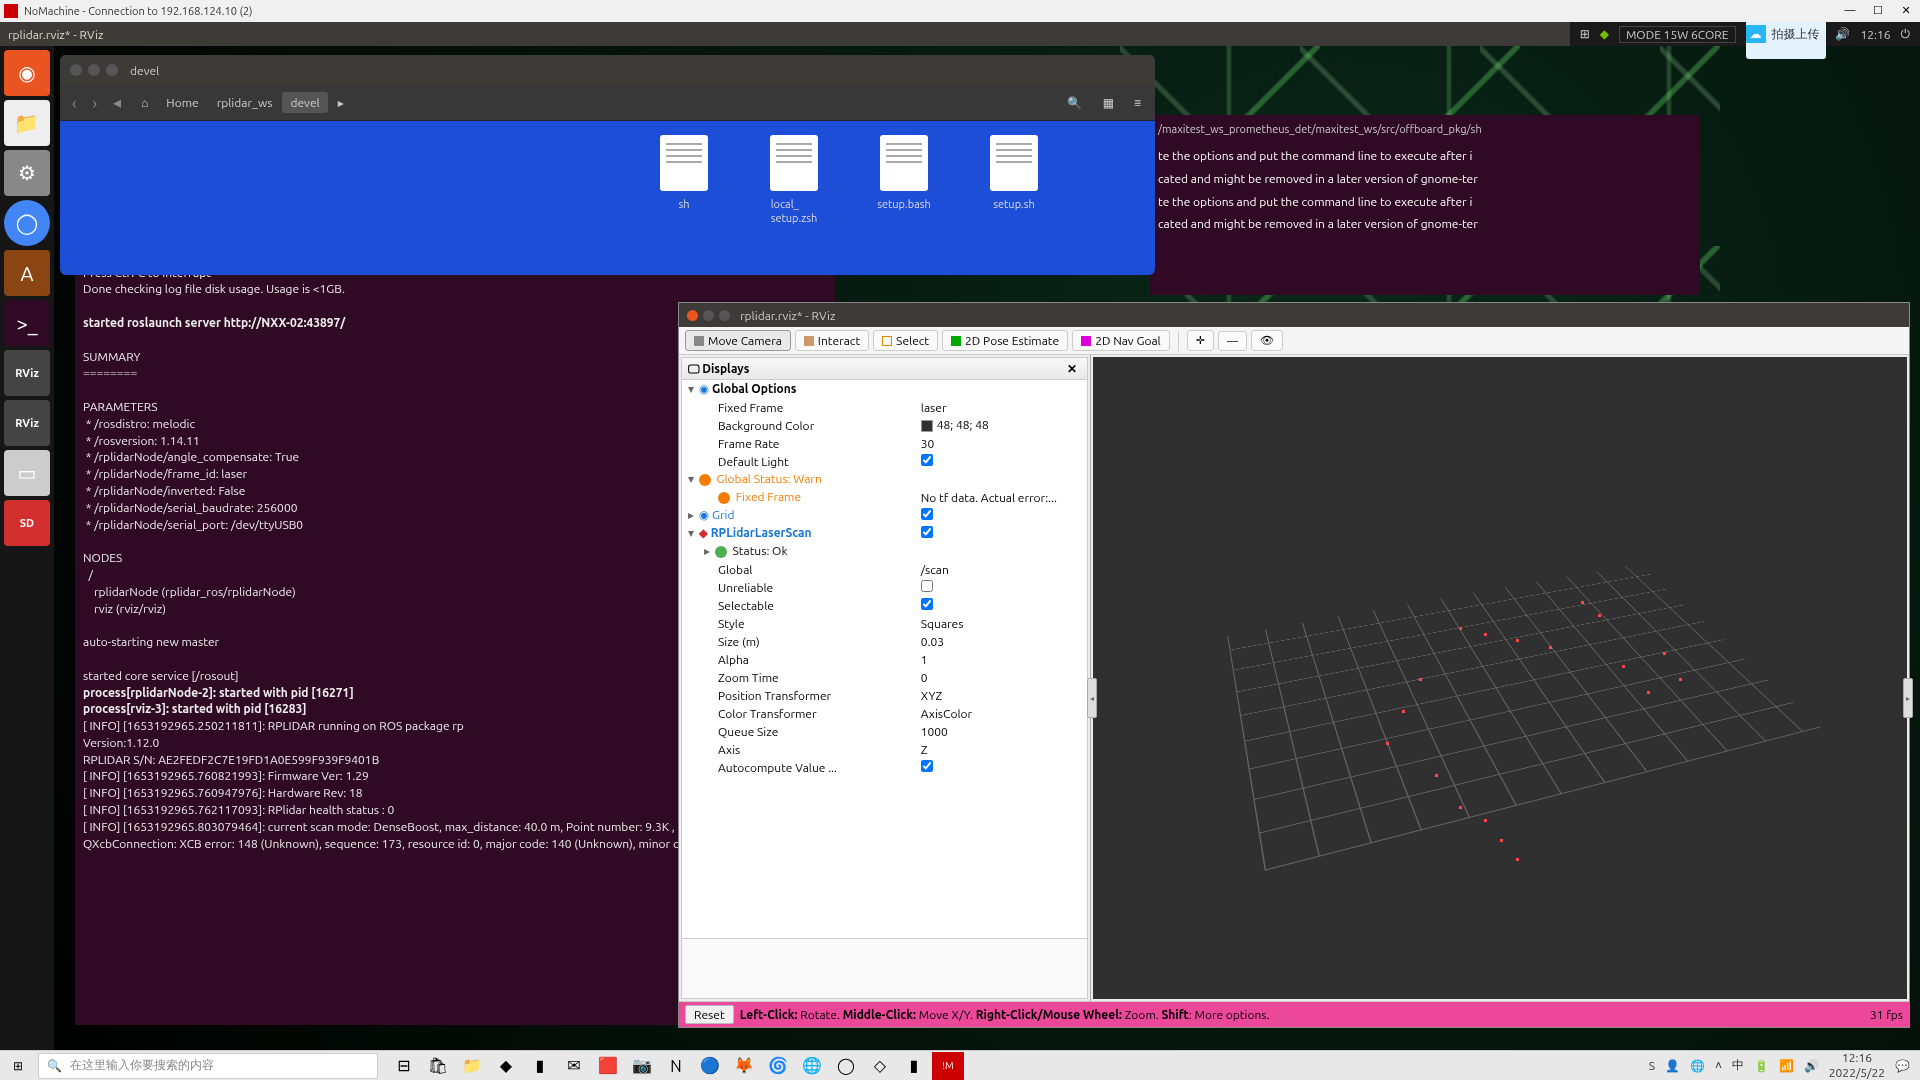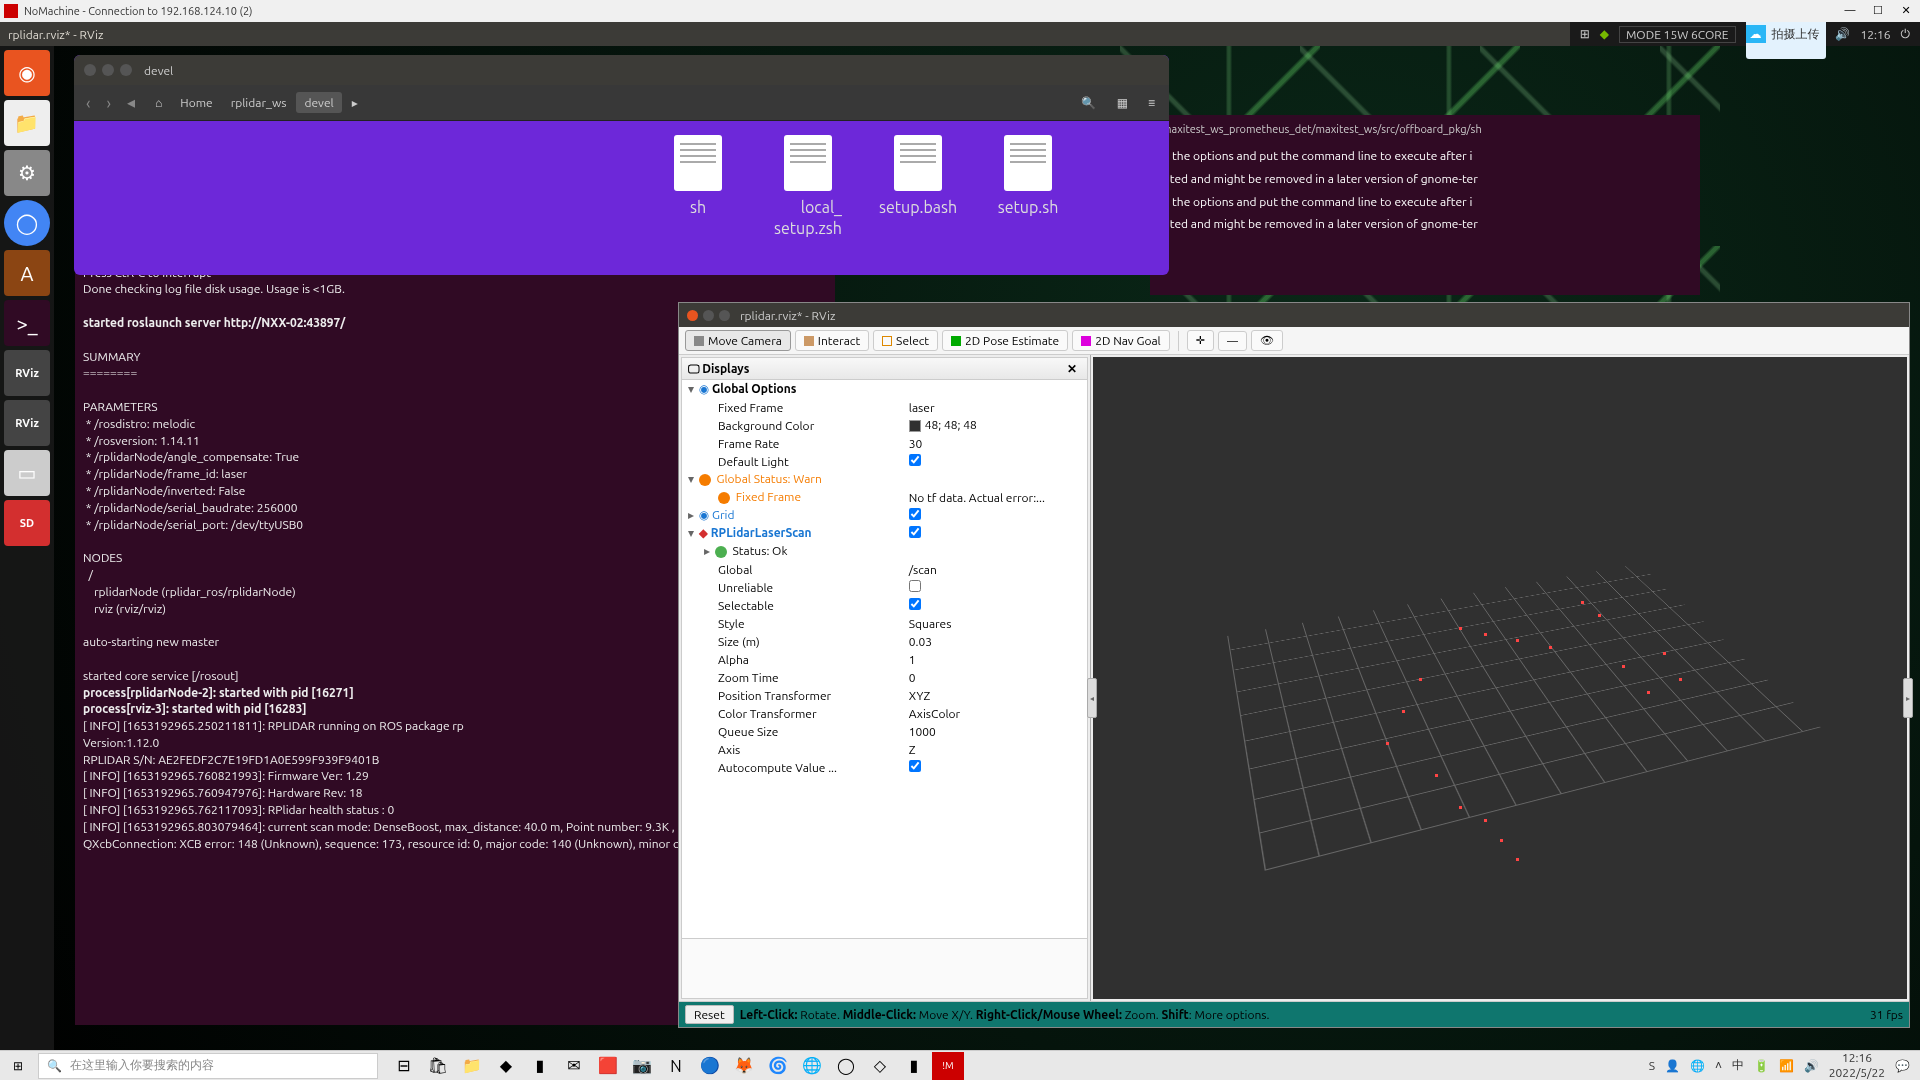--- a/index.html
+++ b/index.html
@@ -26,36 +26,36 @@
 .launcher .li{width:46px;height:46px;border-radius:4px;display:flex;align-items:center;justify-content:center;font-size:20px;cursor:pointer;color:#fff}
 .li.ub{background:#e95420}
 .li.files{background:#eee;color:#333}
 .li.gear{background:#888}
 .li.chrome{background:#4285f4;border-radius:50%}
 .li.upd{background:#8b4513}
 .li.term{background:#300a24}
 .li.rv{background:#444;font-size:11px;font-weight:bold}
 .li.disk{background:#ccc}
 .li.sd{background:#d32f2f;font-size:11px;font-weight:bold}
-.files-win{position:absolute;top:55px;left:74px;width:1095px;height:220px;background:#6d28d9;border-radius:6px;z-index:40;overflow:hidden}
+.files-win{position:absolute;top:55px;left:60px;width:1095px;height:220px;background:#1d4ed8;border-radius:6px;z-index:40;overflow:hidden}
 .fw-title{height:30px;background:#3c3b37;display:flex;align-items:center;padding:0 10px;color:#ccc}
 .fw-title .dots{display:flex;gap:6px;margin-right:12px}
 .fw-title .dot{width:12px;height:12px;border-radius:50%;background:#555}
 .fw-tool{height:36px;background:#383838;display:flex;align-items:center;padding:0 8px;gap:8px;border-bottom:1px solid #222}
 .fw-tool .nav{color:#888;font-size:16px;cursor:pointer;padding:4px}
 .fw-tool .crumb{display:flex;align-items:center;gap:2px;color:#ccc}
 .fw-tool .crumb span{padding:4px 8px;cursor:pointer}
 .fw-tool .crumb .active{background:#555;border-radius:3px}
 .fw-tool .spacer{flex:1}
 .fw-tool .ico{color:#ccc;padding:6px;cursor:pointer}
 .fw-body{display:flex;padding:14px;gap:30px}
 .fw-file{display:flex;flex-direction:column;align-items:center;gap:6px;width:80px;cursor:pointer}
 .fw-file .fi{width:48px;height:56px;background:#fff;border-radius:3px;position:relative}
 .fw-file .fi::before{content:"";position:absolute;top:8px;left:6px;right:6px;height:2px;background:#aaa;box-shadow:0 6px 0 #aaa,0 12px 0 #aaa,0 18px 0 #aaa}
-.fw-file .lbl{color:#ddd;text-align:right;font-size:16px;line-height:1.3}
+.fw-file .lbl{color:#ddd;text-align:left;font-size:11px;line-height:1.3}
 .term1{position:absolute;top:115px;left:75px;width:760px;height:910px;background:#300a24;z-index:30;color:#fff;font-family:"Ubuntu Mono",monospace;font-size:13px;line-height:1.4}
 .term1 .tb{height:28px;background:#3c3b37;display:flex;align-items:center;padding:0 8px;color:#ccc;font-size:11px}
 .term1 .tb .dots{display:flex;gap:5px;margin-right:10px}
 .term1 .tb .d{width:11px;height:11px;border-radius:50%;background:#555}
 .term1 .body{padding:4px 8px;white-space:pre-wrap;word-break:break-all}
 .term1 .g{color:#8ae234}
 .term1 .b{color:#729fcf}
 .term1 .w{color:#eee}
 .term2{position:absolute;top:115px;left:1150px;width:550px;height:180px;background:#300a24;z-index:25;color:#fff;font-family:"Ubuntu Mono",monospace;font-size:13px;line-height:1.9;padding:30px 8px 8px}
 .rviz{position:absolute;top:302px;left:678px;width:1232px;height:726px;background:#ededed;z-index:60;display:flex;flex-direction:column;border:1px solid #888}
@@ -68,21 +68,21 @@
 .rv-tools .tb.active{background:#e8e8e8;border-color:#999}
 .rv-tools .ic{width:10px;height:10px;display:inline-block}
 .rv-tools .sep{width:1px;height:20px;background:#ccc;margin:0 4px}
 .rv-main{flex:1;display:flex;min-height:0}
 .rv-left{width:412px;display:flex;flex-direction:column;border-right:1px solid #aaa}
 .rv-disp{background:#f5f5f5;border:1px solid #ccc;margin:2px;flex:1;display:flex;flex-direction:column;min-height:0}
 .rv-disp-h{height:22px;background:linear-gradient(#f8f8f8,#e8e8e8);border-bottom:1px solid #ccc;display:flex;align-items:center;padding:0 6px;font-size:11px;font-weight:bold}
 .rv-disp-h .x{margin-left:auto;cursor:pointer;padding:0 4px}
 .rv-tree{flex:1;overflow:auto;background:#fff;font-size:11px;position:relative}
 .rv-tree table{width:100%;border-collapse:collapse}
-.rv-tree td{padding:1px 4px;vertical-align:middle;height:18px}
+.rv-tree td{padding:1px 16px;vertical-align:middle;height:18px}
 .rv-tree td:first-child{width:55%}
 .rv-tree .l0{padding-left:4px}
 .rv-tree .l1{padding-left:20px}
 .rv-tree .l2{padding-left:36px}
 .rv-tree .exp{display:inline-block;width:10px;text-align:center;color:#666;cursor:pointer}
 .rv-tree .ico-s{display:inline-block;width:12px;height:12px;border-radius:50%;vertical-align:middle;margin-right:3px}
 .rv-tree .blue{color:#1976d2}
 .rv-tree .orange{color:#f57c00}
 .rv-tree .warn-i{background:#f57c00}
 .rv-tree .ok-i{background:#4caf50}
@@ -93,21 +93,21 @@
 .rv-btns button{flex:1;border:1px solid #bbb;background:linear-gradient(#fafafa,#e8e8e8);border-radius:3px;cursor:pointer;font-size:11px}
 .rv-btns button:disabled{color:#aaa}
 .rv-view{flex:1;background:#303030;position:relative;margin:2px}
 .rv-view .handle{position:absolute;left:-6px;top:50%;width:10px;height:40px;background:#ddd;border:1px solid #aaa;border-radius:2px;cursor:pointer;display:flex;align-items:center;justify-content:center;font-size:8px;color:#666}
 .rv-view .handle.r{left:auto;right:-6px}
 .grid3d{position:absolute;top:50%;left:50%;width:500px;height:350px;transform:translate(-50%,-50%) perspective(800px) rotateX(55deg) rotateZ(-20deg)}
 .grid3d::before{content:"";position:absolute;inset:0;background-image:
  repeating-linear-gradient(0deg,#666 0,#666 1px,transparent 1px,transparent 40px),
  repeating-linear-gradient(90deg,#666 0,#666 1px,transparent 1px,transparent 40px)}
 .scan-pt{position:absolute;width:3px;height:3px;background:#ff4444}
-.rv-status{height:26px;background:#0f766e;border-top:1px solid #ccc;display:flex;align-items:center;padding:0 6px;font-size:11px;gap:6px}
+.rv-status{height:26px;background:#ec4899;border-top:1px solid #ccc;display:flex;align-items:center;padding:0 6px;font-size:11px;gap:6px}
 .rv-status .reset{padding:2px 8px;border:1px solid #bbb;background:#f0f0f0;cursor:pointer;border-radius:2px}
 .rv-status b{font-weight:bold}
 .rv-status .fps{margin-left:auto}
 .taskbar{position:absolute;bottom:0;left:0;right:0;height:30px;background:#e8e8e8;display:flex;align-items:center;z-index:200;border-top:1px solid #ccc}
 .taskbar .start{width:36px;height:30px;display:flex;align-items:center;justify-content:center;cursor:pointer}
 .taskbar .search{flex:0 0 340px;height:26px;margin:0 2px;background:#fff;border:1px solid #ccc;display:flex;align-items:center;padding:0 8px;gap:8px;color:#888}
 .taskbar .apps{display:flex;align-items:center;gap:2px;margin-left:8px}
 .taskbar .app{width:32px;height:28px;display:flex;align-items:center;justify-content:center;cursor:pointer;font-size:16px}
 .taskbar .tray{margin-left:auto;display:flex;align-items:center;gap:10px;padding:0 10px;font-size:11px;color:#333}
 .taskbar .clock{text-align:center;line-height:1.2}

